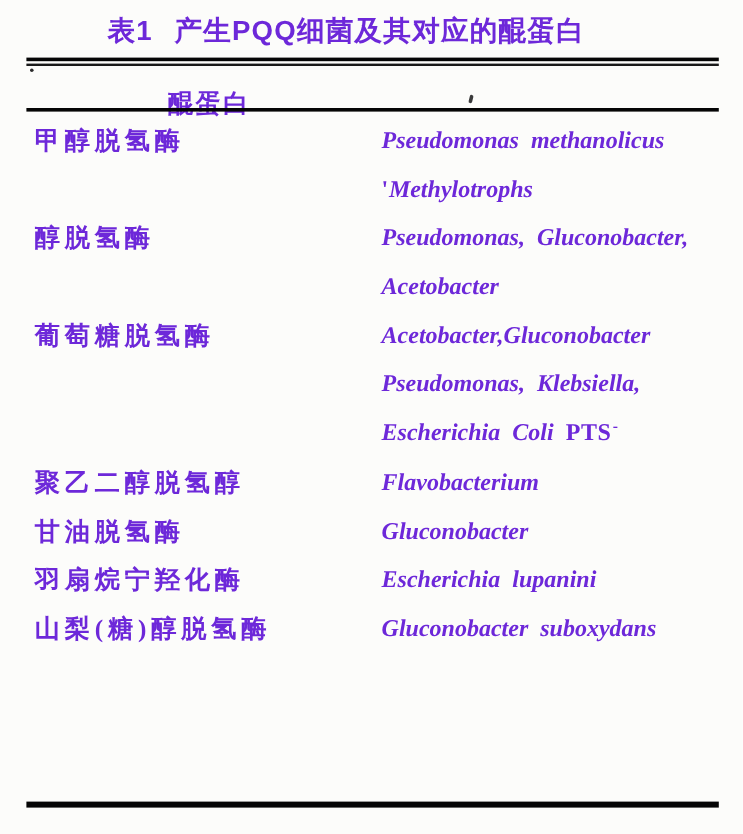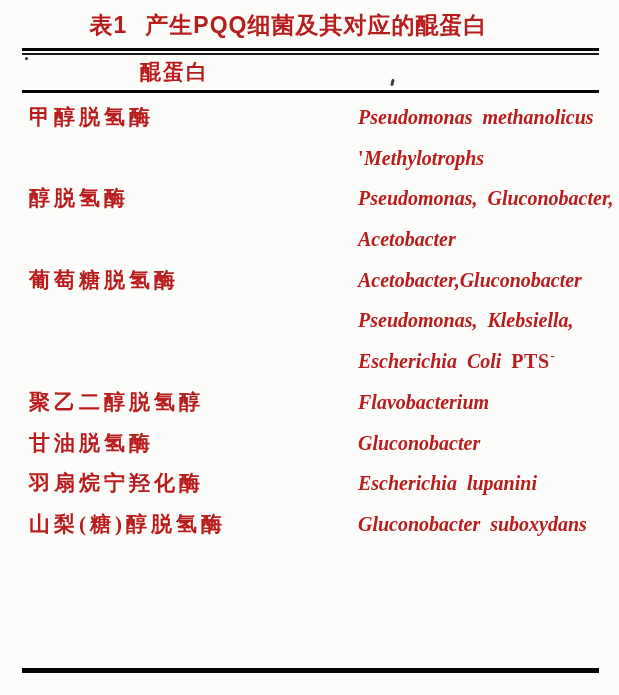--- a/index.html
+++ b/index.html
@@ -5,21 +5,21 @@
   html, body {
     margin: 0;
     padding: 0;
     background: #ffffff;
   }
   .page {
     position: relative;
     width: 619px;
     height: 695px;
     background: #fcfcfa;
-    color: #b91c1c;
+    color: #6d28d9;
     font-family: "Liberation Serif", serif;
     overflow: hidden;
   }
   .title {
     position: absolute;
     top: 10px;
     left: 0;
     width: 619px;
     box-sizing: border-box;
     padding-right: 42px;
@@ -36,35 +36,35 @@
     left: 22px;
     width: 577px;
     background: #050505;
   }
   .rule-top   { top: 48px; height: 3px; }
   .rule-top2  { top: 53px; height: 1.5px; background: #1a1a1a; }
   .rule-head  { top: 90px; height: 2.5px; }
   .rule-bottom{ top: 668px; height: 5px; }
   .thead-cell {
     position: absolute;
-    top: 58px;
+    top: 72px;
     font-size: 21px;
     font-weight: 600;
     letter-spacing: 2px;
     white-space: nowrap;
   }
   .thead-c1 { left: 140px; }
   .thead-c2 { left: 437px; }
   .tbody {
     position: absolute;
     top: 97px;
     left: 0;
     width: 619px;
   }
-  .row { display: flex; gap: 40px; }
+  .row { display: flex; }
   .c1 {
     width: 318px;
     box-sizing: border-box;
     padding-left: 29px;
     font-size: 21px;
     font-weight: 600;
     letter-spacing: 4px;
     line-height: 40.7px;
     white-space: nowrap;
   }

